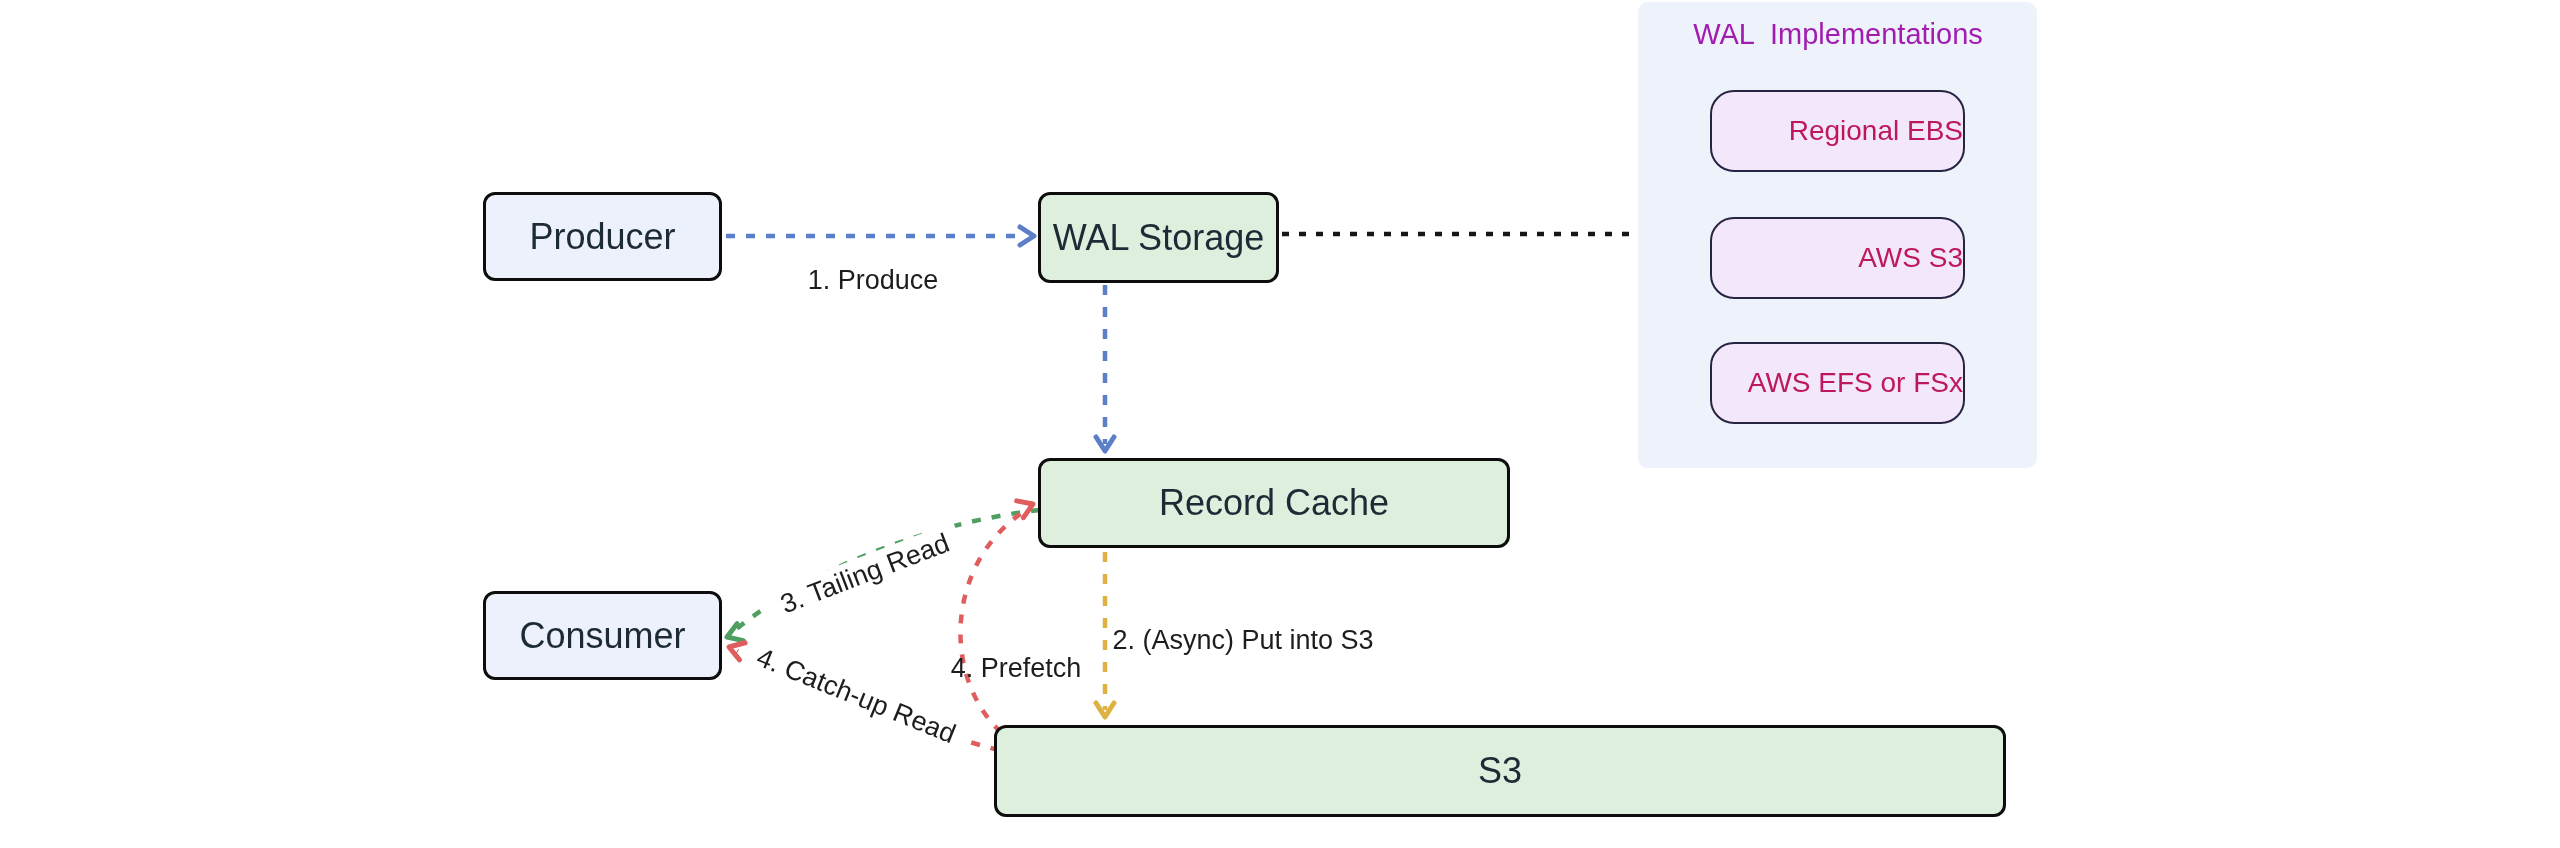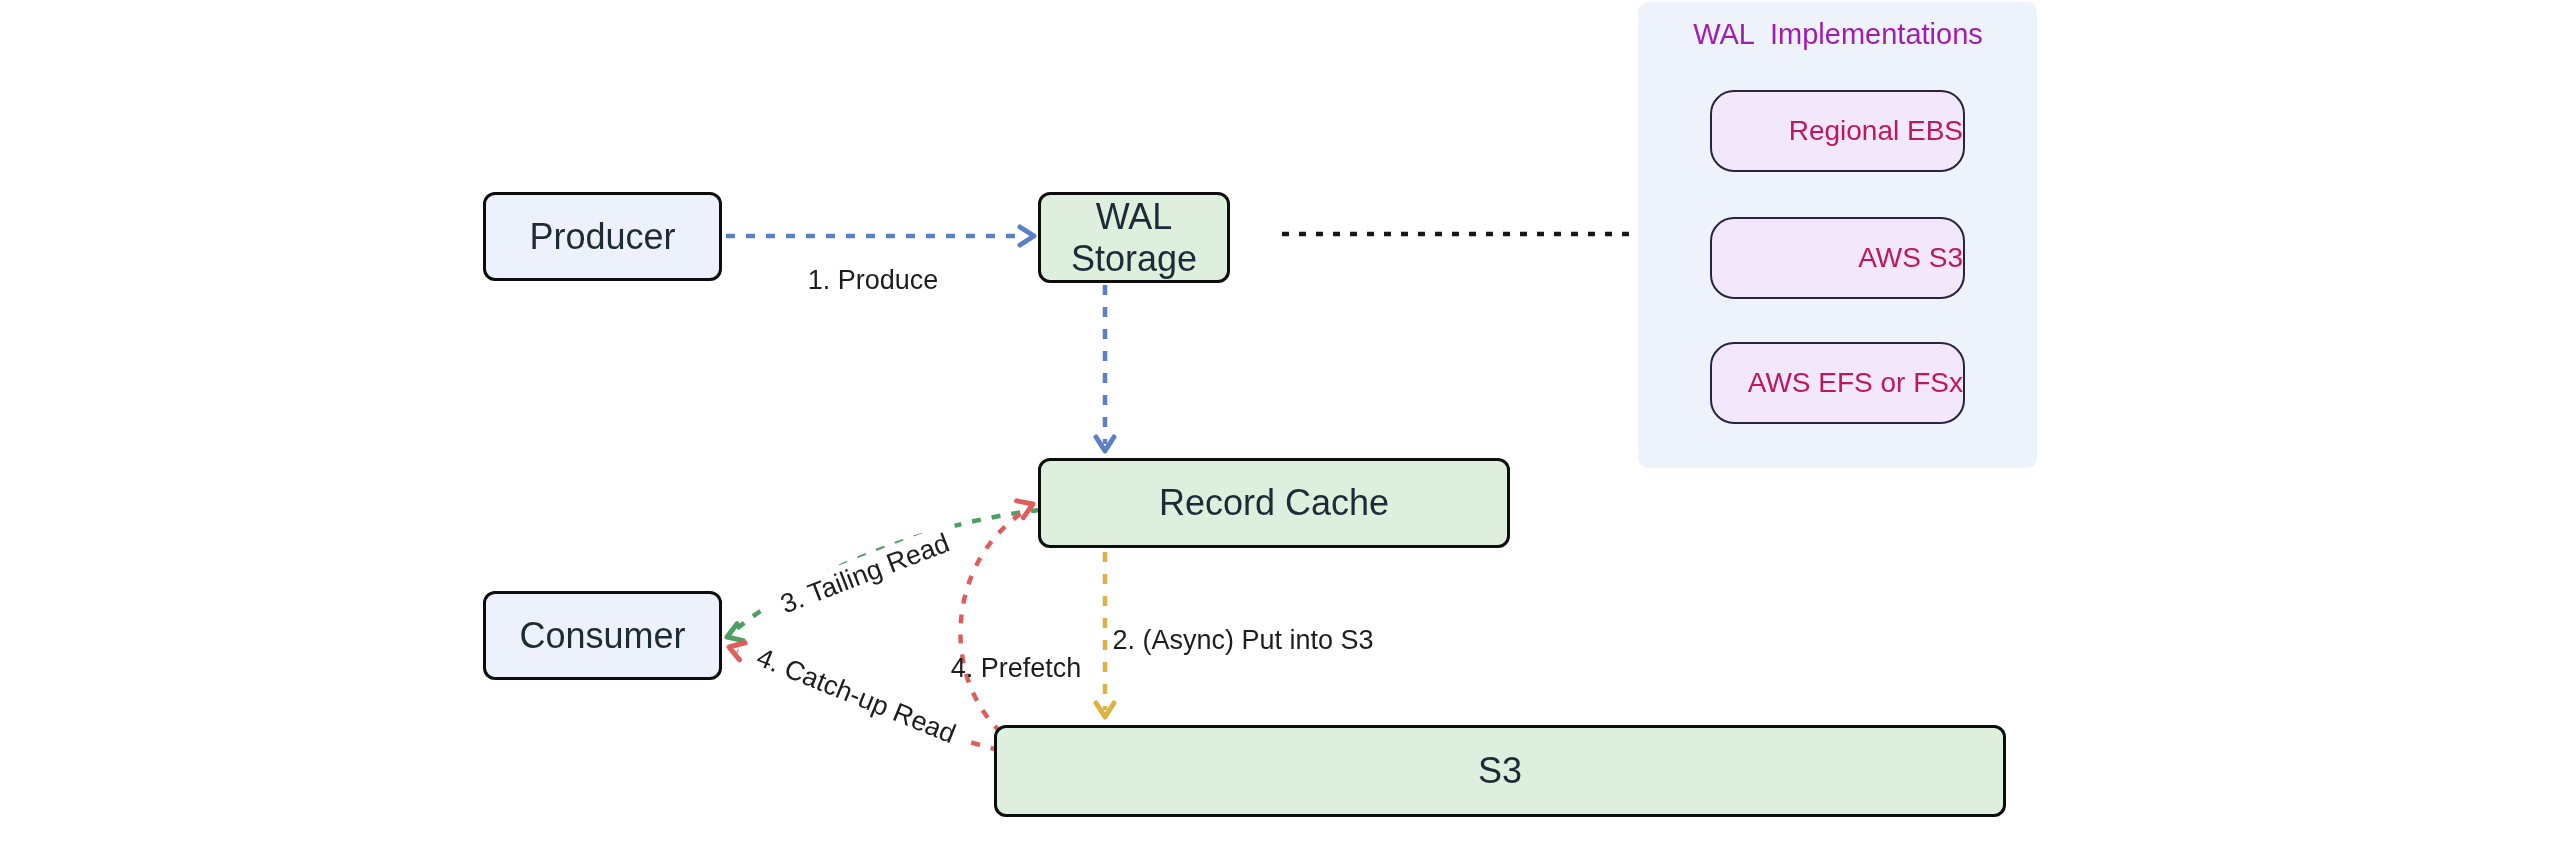--- a/index.html
+++ b/index.html
@@ -107,21 +107,21 @@
     <span>AWS S3</span>
   </div>
   <div class="impl-box" style="left:1710px;top:342px;width:255px;height:82px;">
     <span>AWS EFS or FSx</span>
   </div>
 
   <div class="node blue" style="left:483px;top:192px;width:239px;height:89px;">
     <span>Producer</span>
   </div>
 
-  <div class="node green" style="left:1038px;top:192px;width:192px;height:91px;text-align:center;">
+  <div class="node green" style="left:1038px;top:192px;width:241px;height:91px;text-align:center;">
     <span>WAL Storage</span>
   </div>
 
   <div class="node green" style="left:1038px;top:458px;width:472px;height:90px;">
     <span>Record Cache</span>
   </div>
 
   <div class="node blue" style="left:483px;top:591px;width:239px;height:89px;">
     <span>Consumer</span>
   </div>

